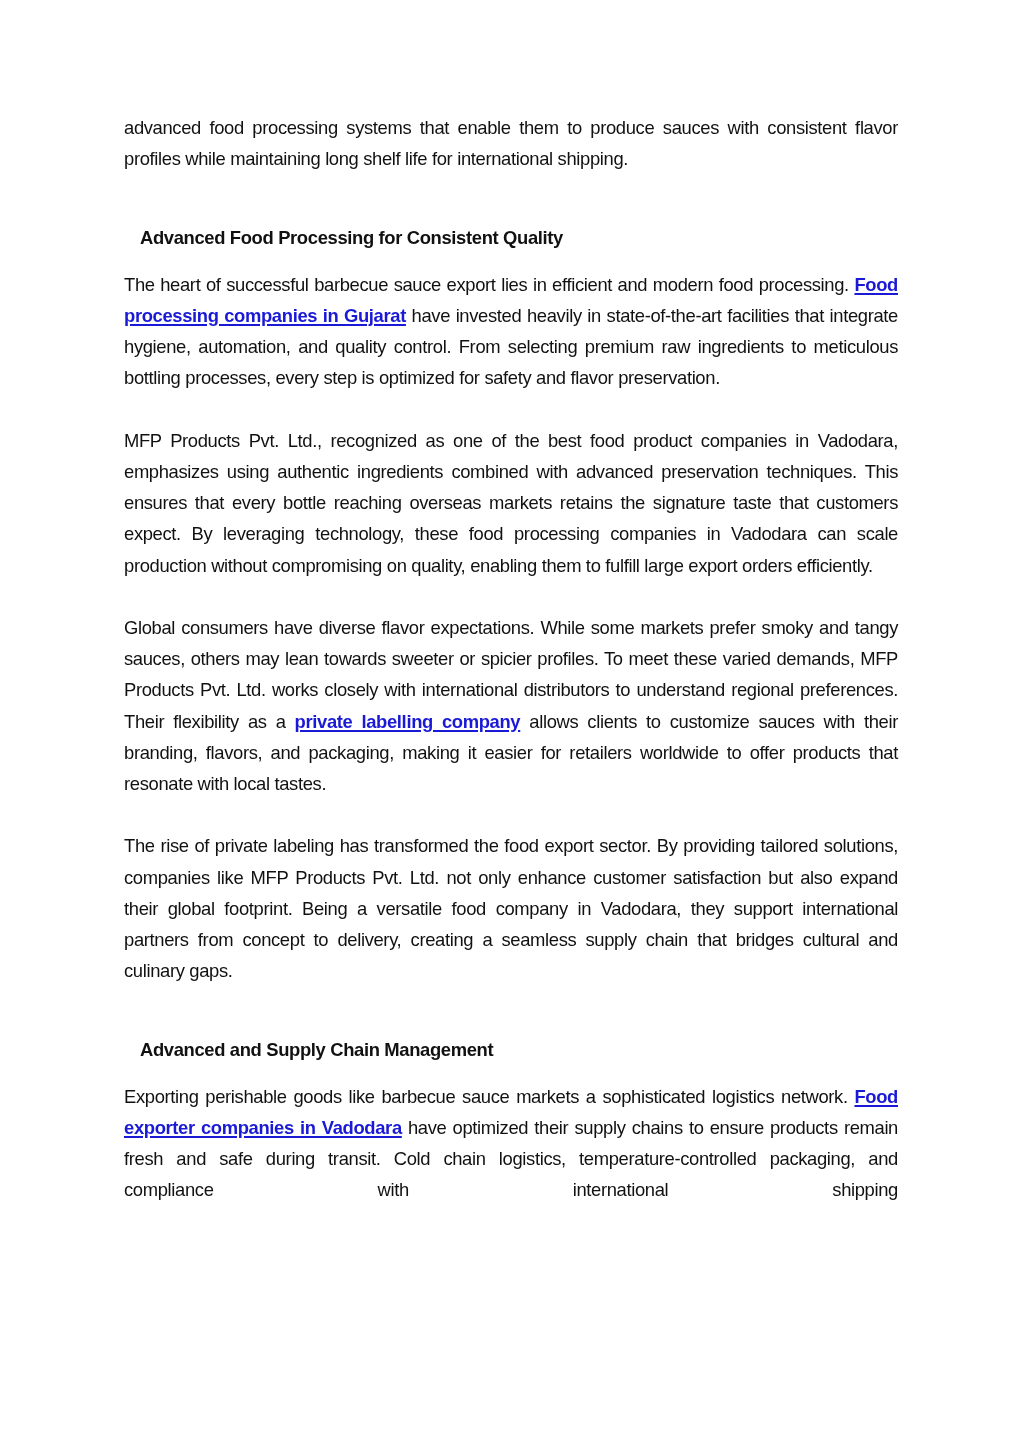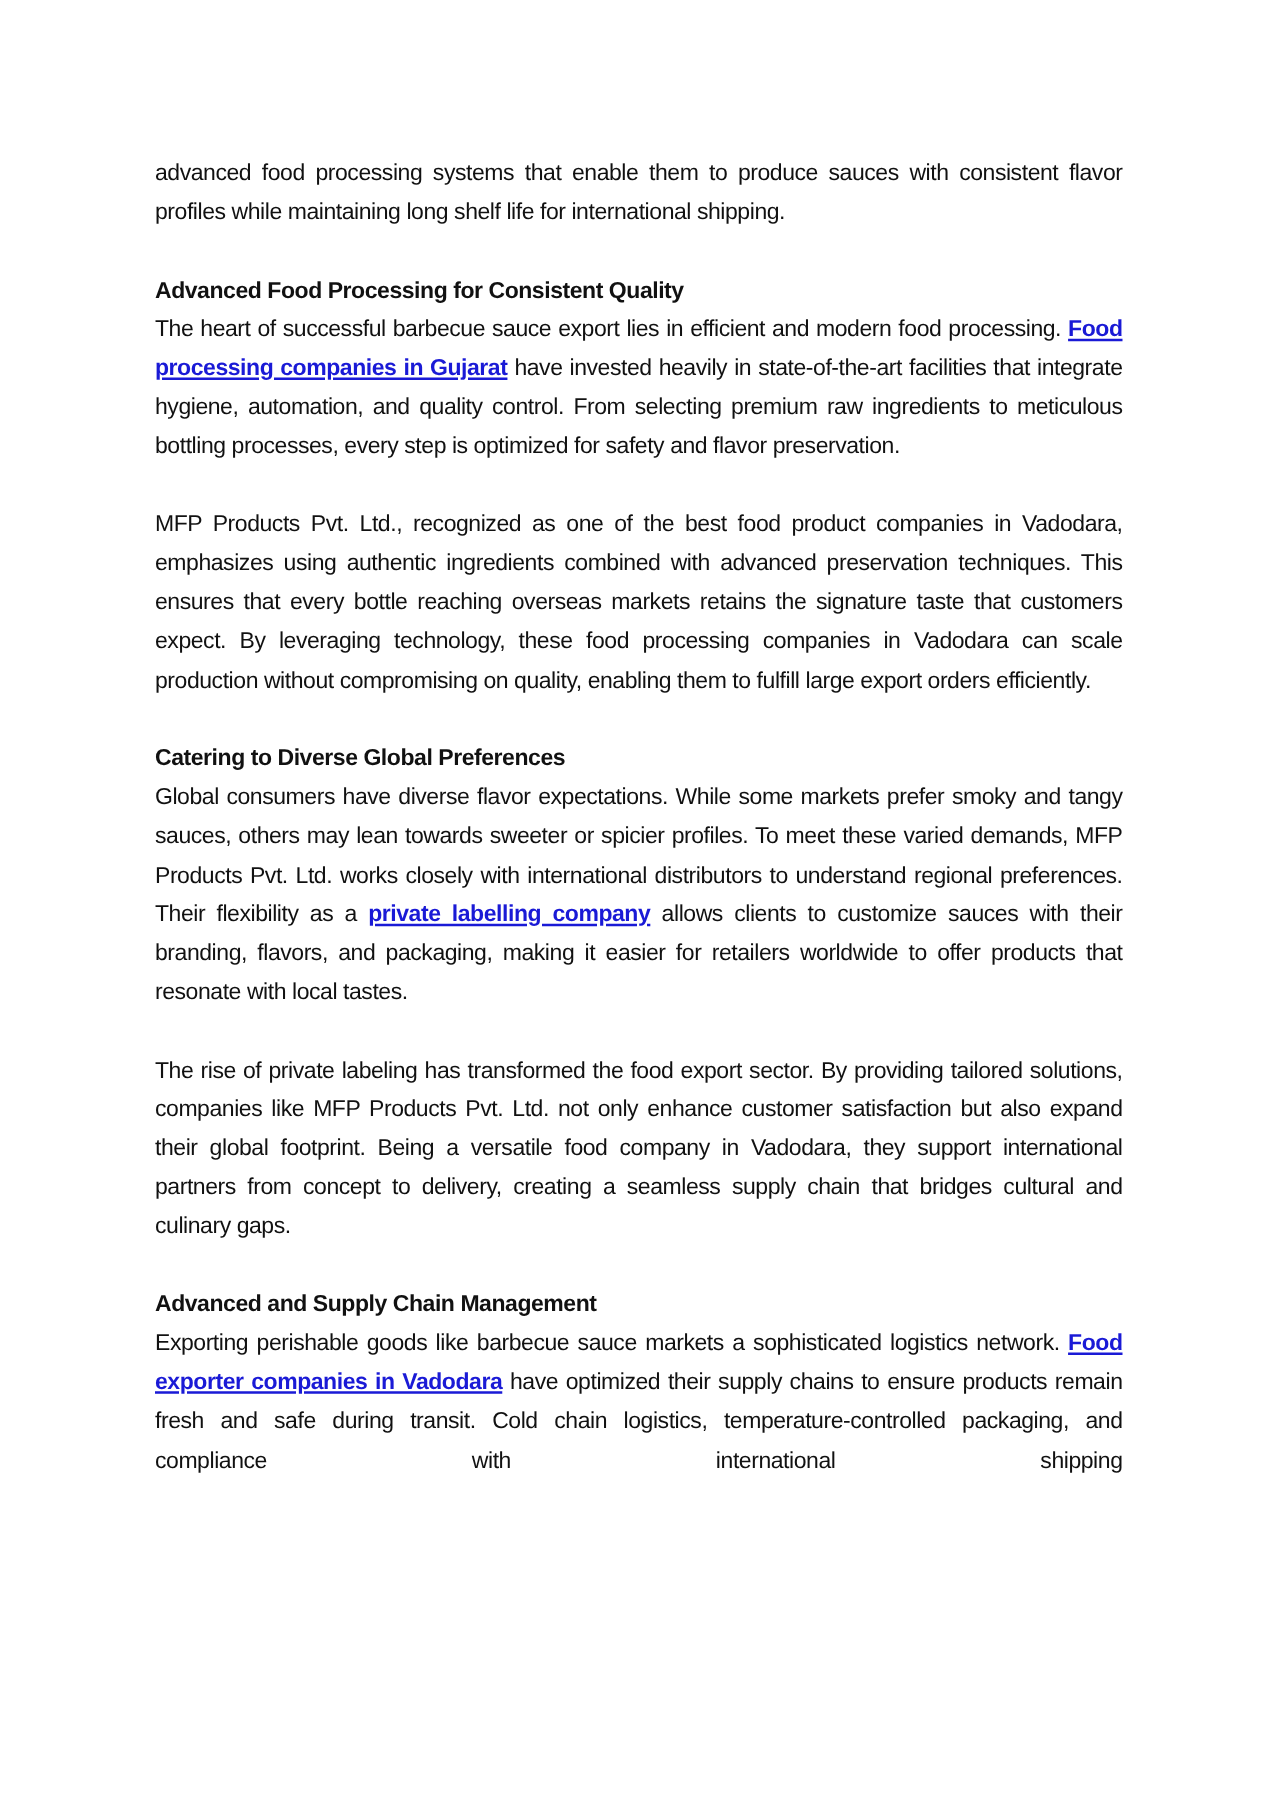--- a/index.html
+++ b/index.html
@@ -9,39 +9,39 @@
     }
     body {
       width: 1023px;
       height: 1448px;
       position: relative;
       overflow: hidden;
     }
     .page {
       position: absolute;
       left: 124px;
-      top: 122px;
+      top: 112px;
       width: 774px;
       font-family: "Liberation Sans", sans-serif;
       font-size: 18.4px;
       line-height: 31.2px;
       color: #111111;
       letter-spacing: -0.35px;
       word-spacing: 0px;
     }
     .para {
       margin: 0;
       text-align: justify;
       text-align-last: left;
     }
     .gap {
       height: 31.2px;
     }
     .heading {
-      margin: 0;
+      margin: 16px;
       font-weight: bold;
       text-align: left;
     }
     .link {
       color: #1a1ad6;
       font-weight: bold;
       text-decoration: underline;
       text-underline-offset: 2px;
       text-decoration-thickness: 1.5px;
       cursor: pointer;
@@ -61,21 +61,20 @@
 
   <p class="heading">Advanced Food Processing for Consistent Quality</p>
   <p class="para"><span>The heart of successful barbecue sauce export lies in efficient and modern food processing. </span><a class="link">Food processing companies in Gujarat</a><span> have invested heavily in state-of-the-art facilities that integrate hygiene, automation, and quality control. From selecting premium raw ingredients to meticulous bottling processes, every step is optimized for safety and flavor preservation.</span></p>
 
   <div class="gap"></div>
 
   <p class="para">MFP Products Pvt. Ltd., recognized as one of the best food product companies in Vadodara, emphasizes using authentic ingredients combined with advanced preservation techniques. This ensures that every bottle reaching overseas markets retains the signature taste that customers expect. By leveraging technology, these food processing companies in Vadodara can scale production without compromising on quality, enabling them to fulfill large export orders efficiently.</p>
 
   <div class="gap"></div>
 
-  <p class="heading">Catering to Diverse Global Preferences</p>
   <p class="para"><span>Global consumers have diverse flavor expectations. While some markets prefer smoky and tangy sauces, others may lean towards sweeter or spicier profiles. To meet these varied demands, MFP Products Pvt. Ltd. works closely with international distributors to understand regional preferences. Their flexibility as a </span><a class="link">private labelling company</a><span> allows clients to customize sauces with their branding, flavors, and packaging, making it easier for retailers worldwide to offer products that resonate with local tastes.</span></p>
 
   <div class="gap"></div>
 
   <p class="para">The rise of private labeling has transformed the food export sector. By providing tailored solutions, companies like MFP Products Pvt. Ltd. not only enhance customer satisfaction but also expand their global footprint. Being a versatile food company in Vadodara, they support international partners from concept to delivery, creating a seamless supply chain that bridges cultural and culinary gaps.</p>
 
   <div class="gap"></div>
 
   <p class="heading">Advanced and Supply Chain Management</p>
   <p class="para last-justified"><span>Exporting perishable goods like barbecue sauce markets a sophisticated logistics network. </span><a class="link">Food exporter companies in Vadodara</a><span> have optimized their supply chains to ensure products remain fresh and safe during transit. Cold chain logistics, temperature-controlled packaging, and compliance with international shipping</span></p>

